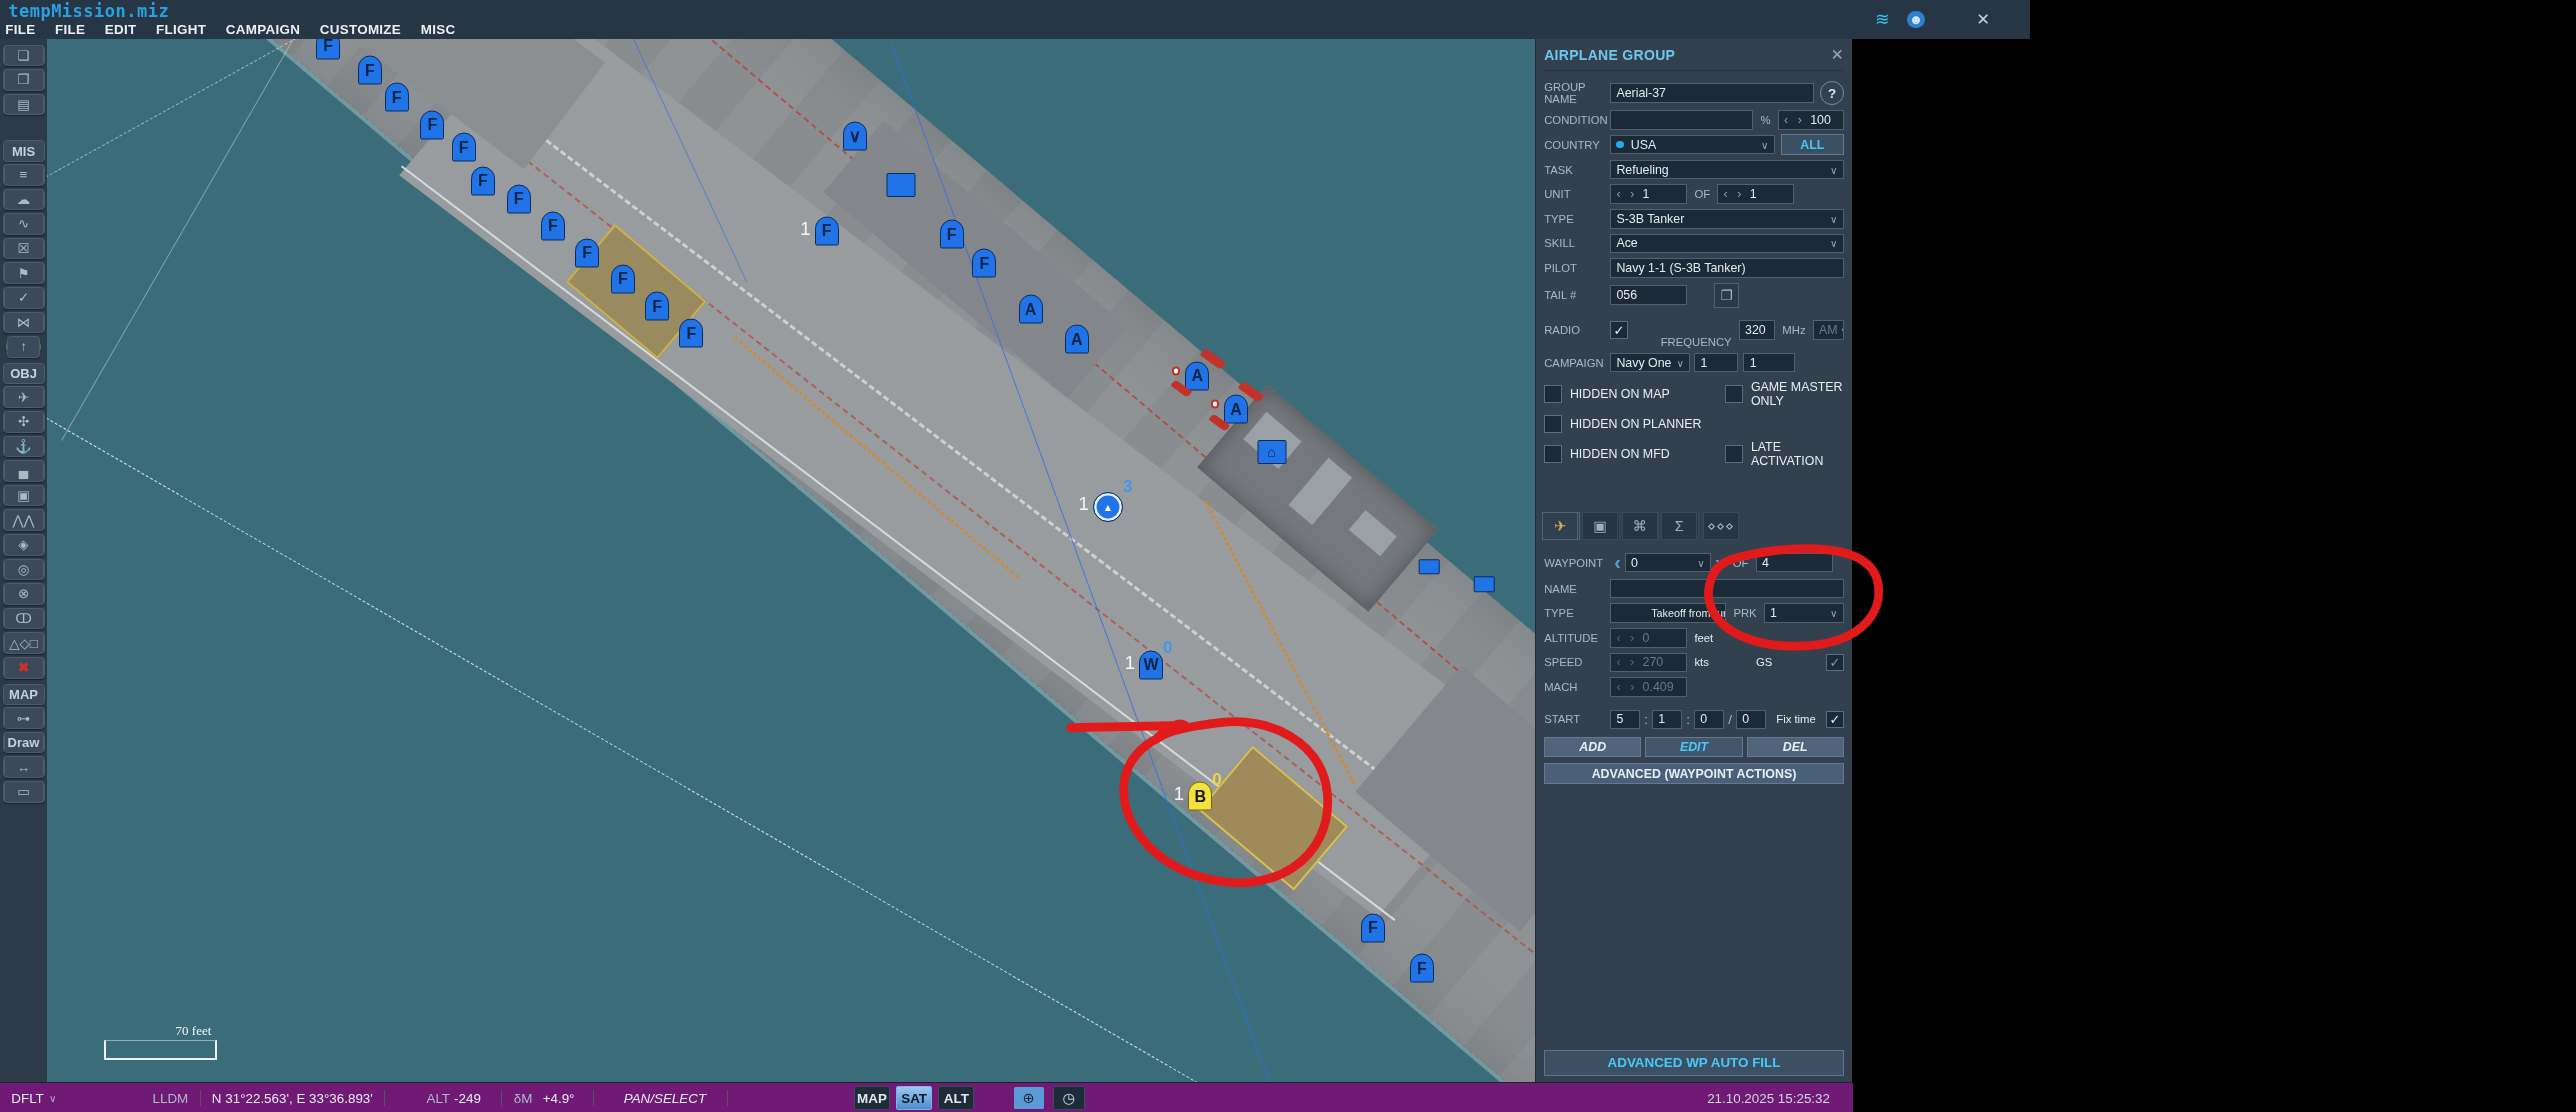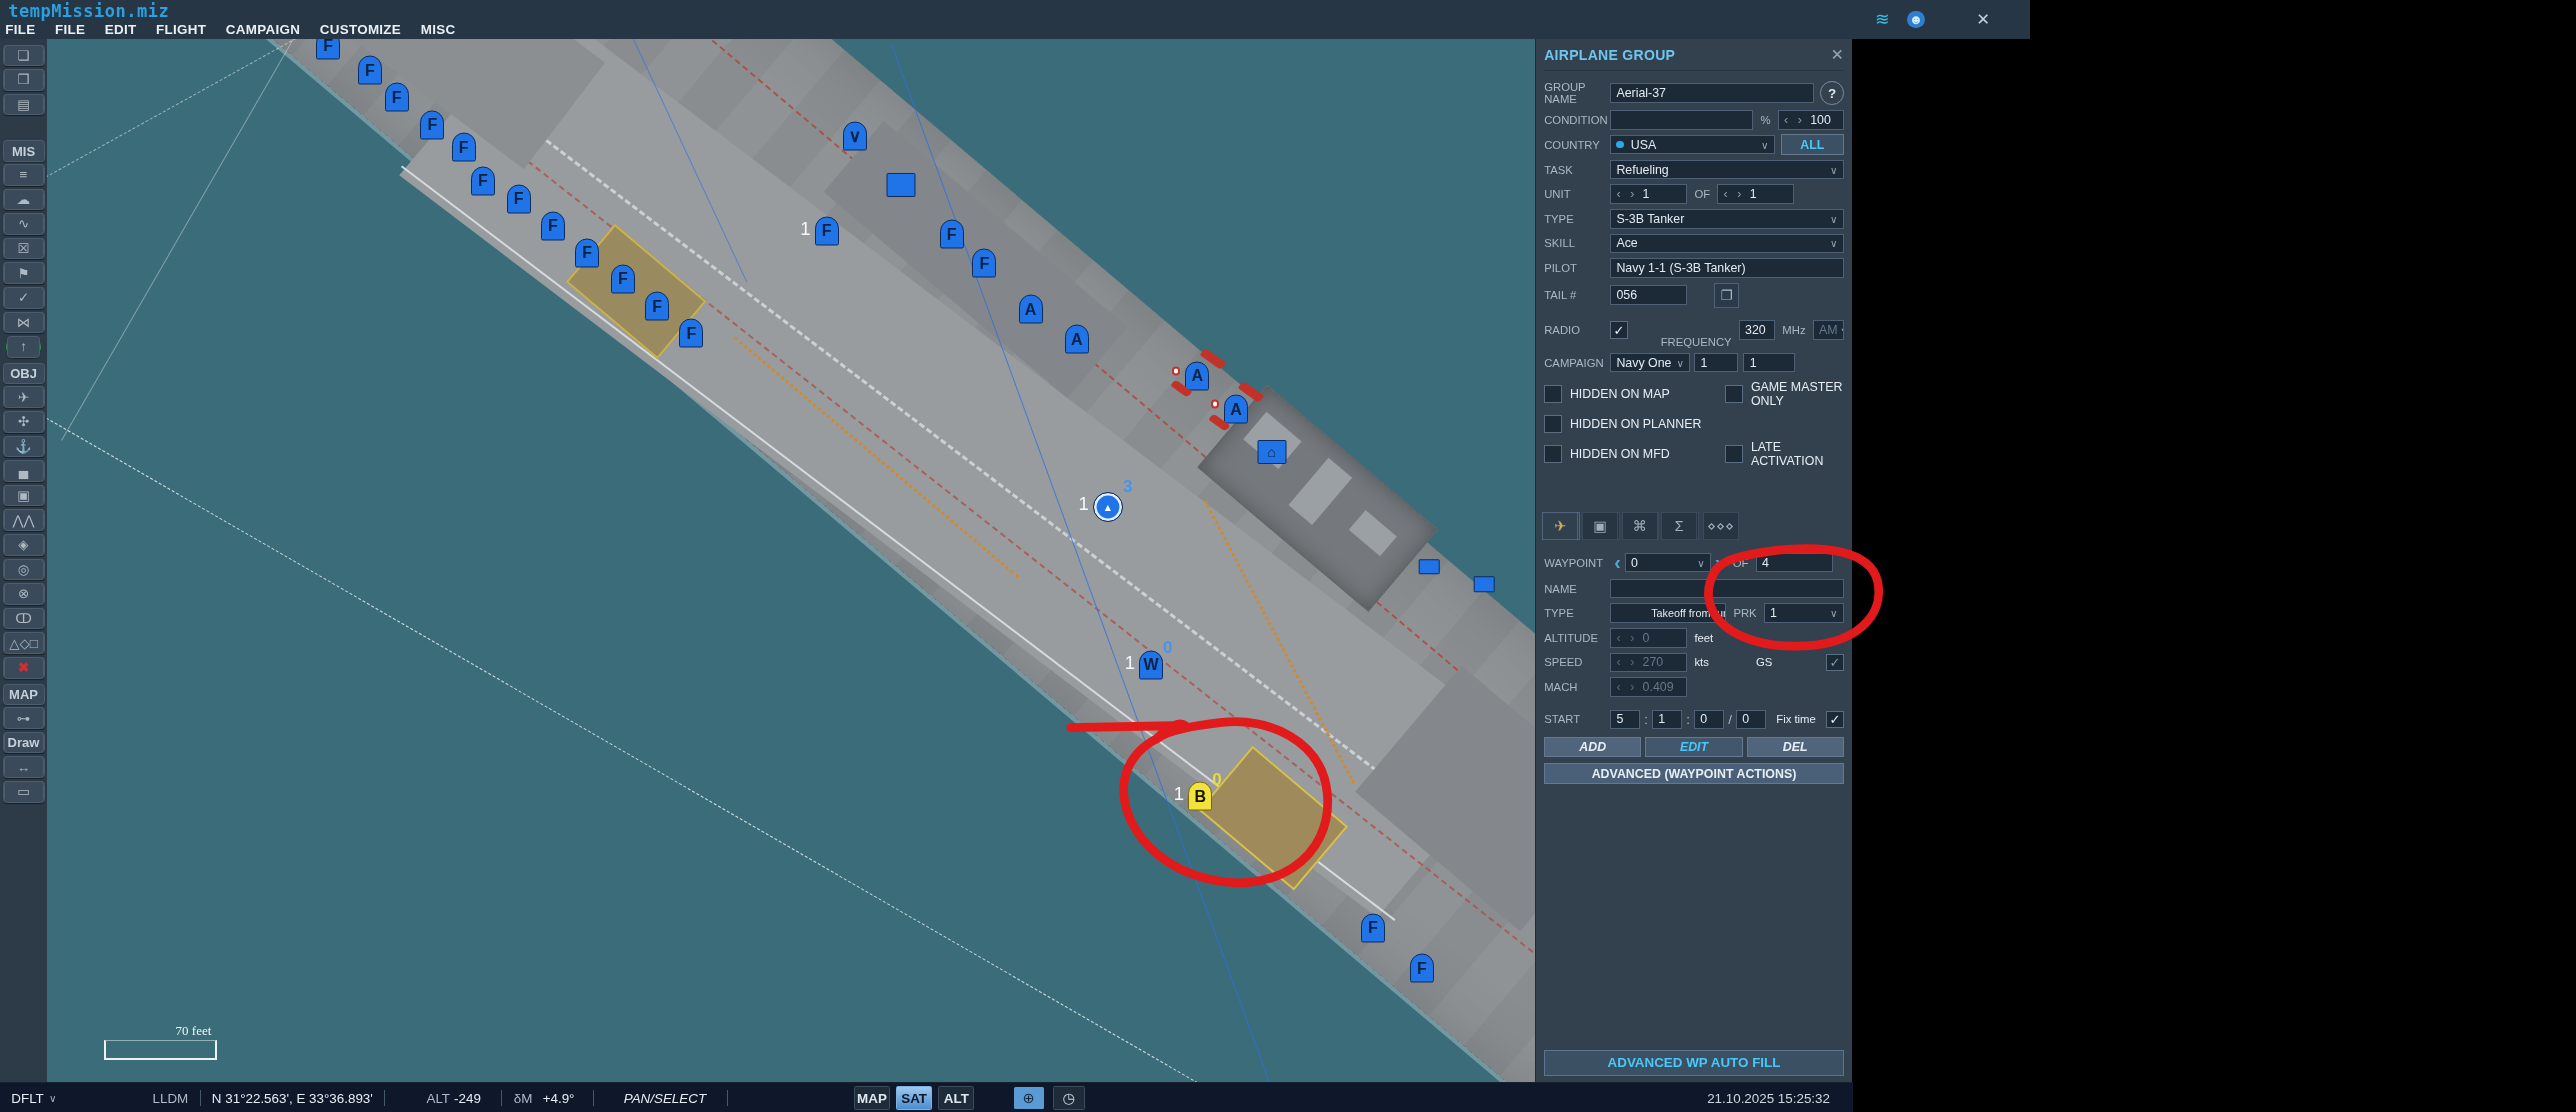--- a/index.html
+++ b/index.html
@@ -124,21 +124,21 @@
   .wp-arrow{color:#4aa8e8;font-size:19.6px;font-weight:bold;margin:0 4.1px;}
   .startsep{color:#a9b8c4;font-size:13.4px;margin:0 4.1px;}
   .btnrow{display:flex;gap:4.1px;margin:7.2px 8.2px 0 8.2px;}
   .btnrow .pbtn{flex:1;font-style:italic;}
   .btn-edit{color:#49c8f8;background:#42566c;}
   .btn-adv{margin:6.2px 8.2px 0 8.2px;background:#4a6078;}
   .autofill{margin:auto 8.2px 6.2px 8.2px;background:#3c5064;border:0.5px solid #5b7490;color:#49c8f8;
     font-weight:bold;font-size:13.4px;height:24px;display:flex;align-items:center;justify-content:center;}
 
   
-  .statusbar{position:absolute;left:0;top:1082px;width:1853px;height:31px;background:#0f172a;
+  .statusbar{position:absolute;left:0;top:1082px;width:1853px;height:31px;background:#701a75;
     border-top:1px solid #16222e;display:flex;align-items:center;color:#e6edf3;font-size:13.4px;box-sizing:border-box;justify-content:flex-end;}
   .sb-sep{width:1px;height:15.5px;background:#46586a;margin:0 11.3px;}
   .sb-btn{width:34px;height:21.6px;background:#1e2c3a;border:0.5px solid #3c4c5c;border-radius:1.5px;color:#dfe7ee;
     font-weight:bold;font-size:13.4px;display:flex;align-items:center;justify-content:center;margin-right:6.2px;}
   .sb-btn.active{background:linear-gradient(#9cc8f0,#4a8ed0);color:#0c1824;border-color:#7fb2e0;}
   .sb-icon{width:30px;height:21.6px;border-radius:1.5px;display:flex;align-items:center;justify-content:center;font-size:14.4px;}
   .sb-tank{background:#5b9bd5;color:#142436;margin-left:33px;}
   .sb-clock{background:#1e2c3a;border:0.5px solid #3c4c5c;color:#c8d0d8;margin-left:9.3px;}
   .sb-caret{color:#9fb0bd;font-size:10.3px;margin-left:5.2px;}
   .sb-dim{color:#aebac6;}

